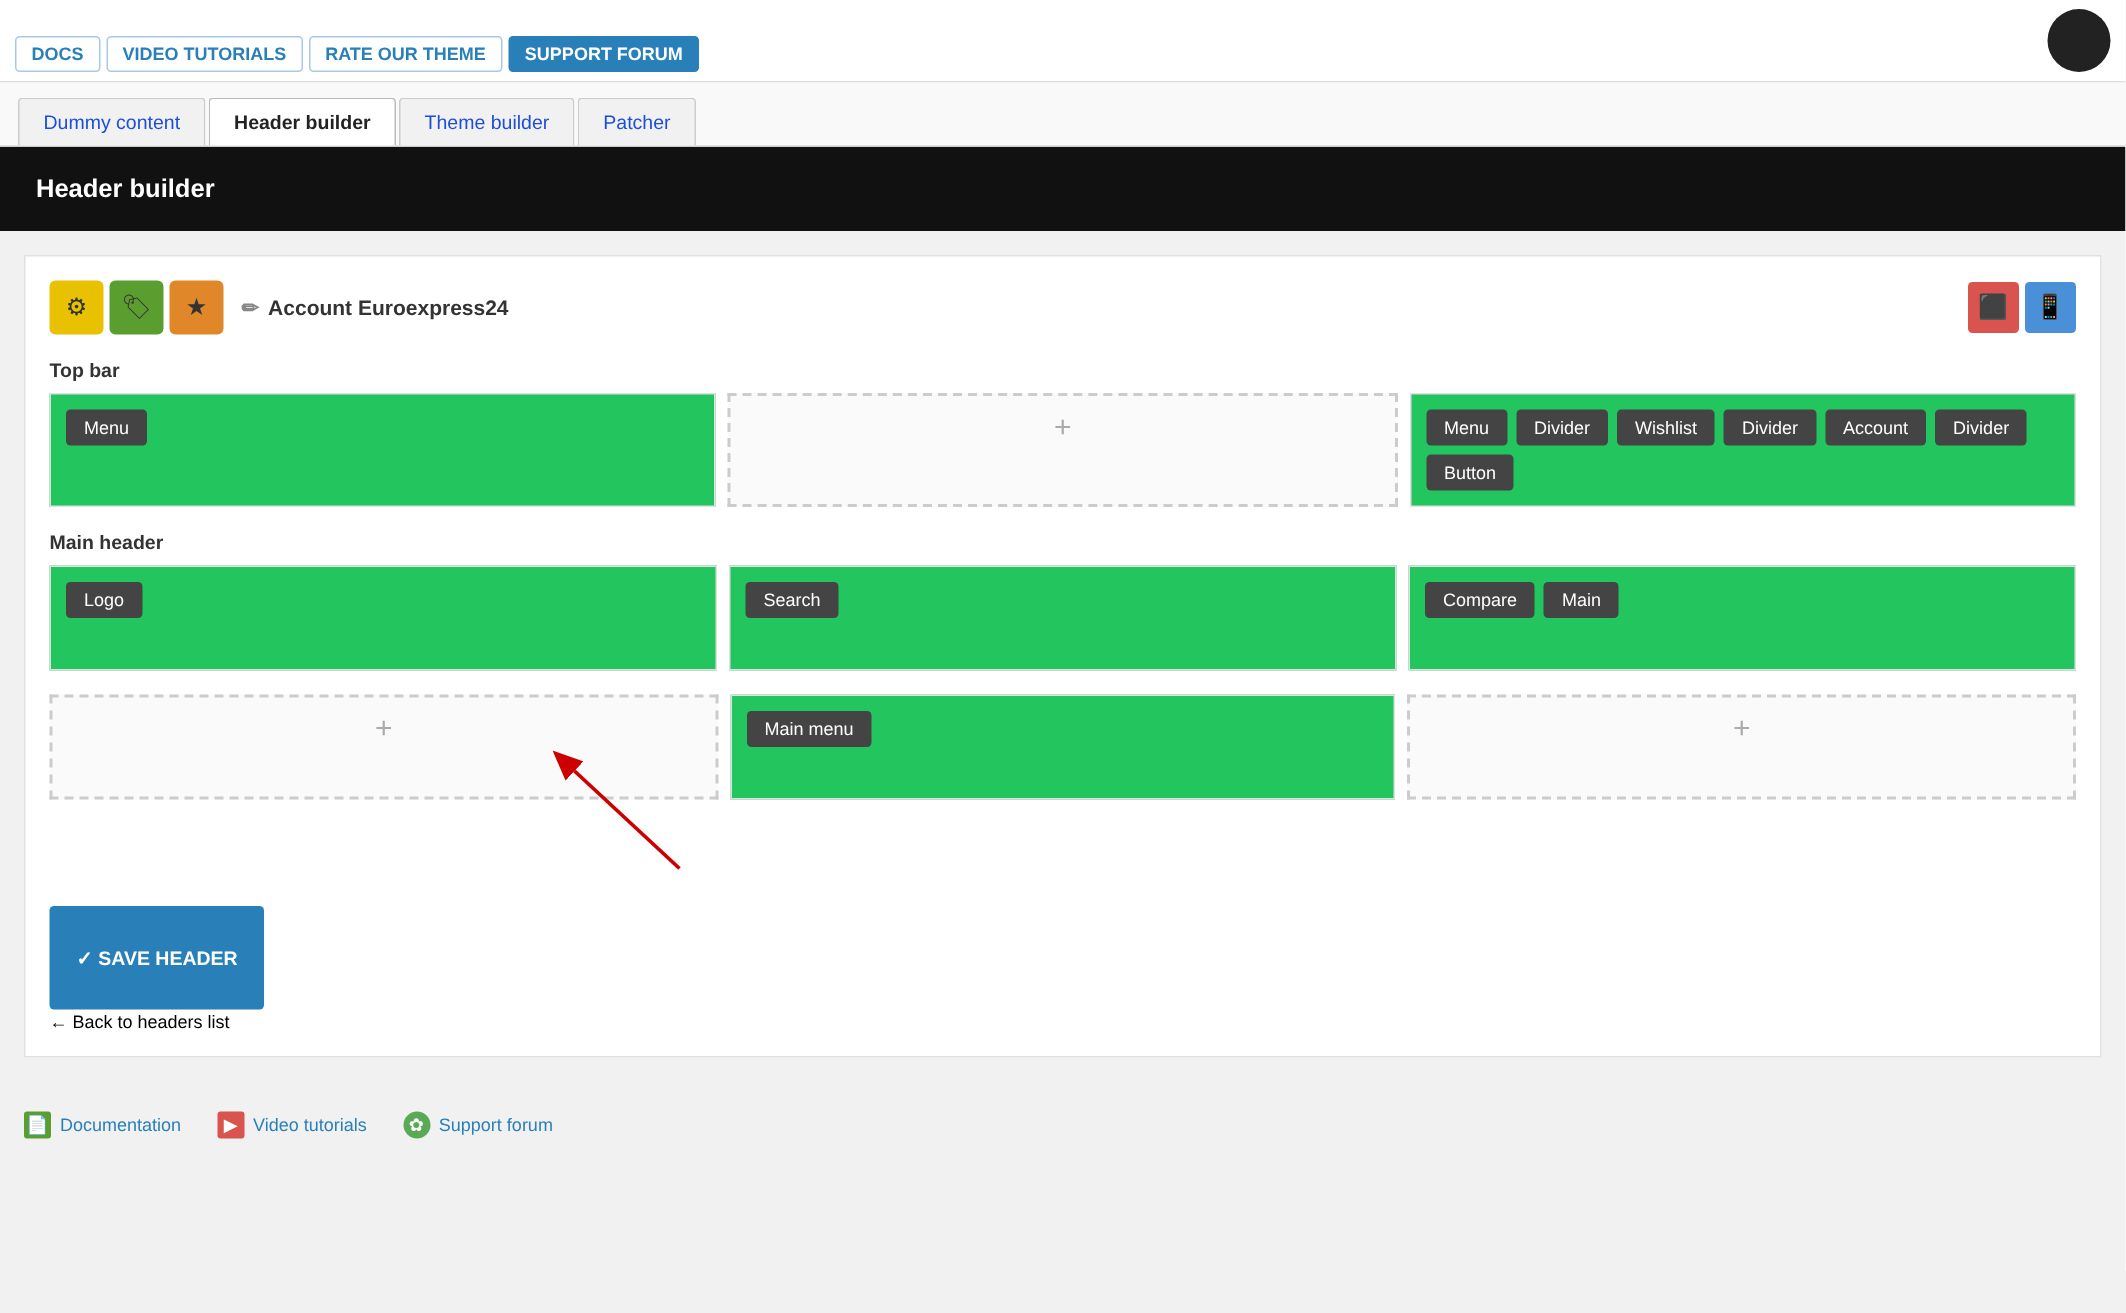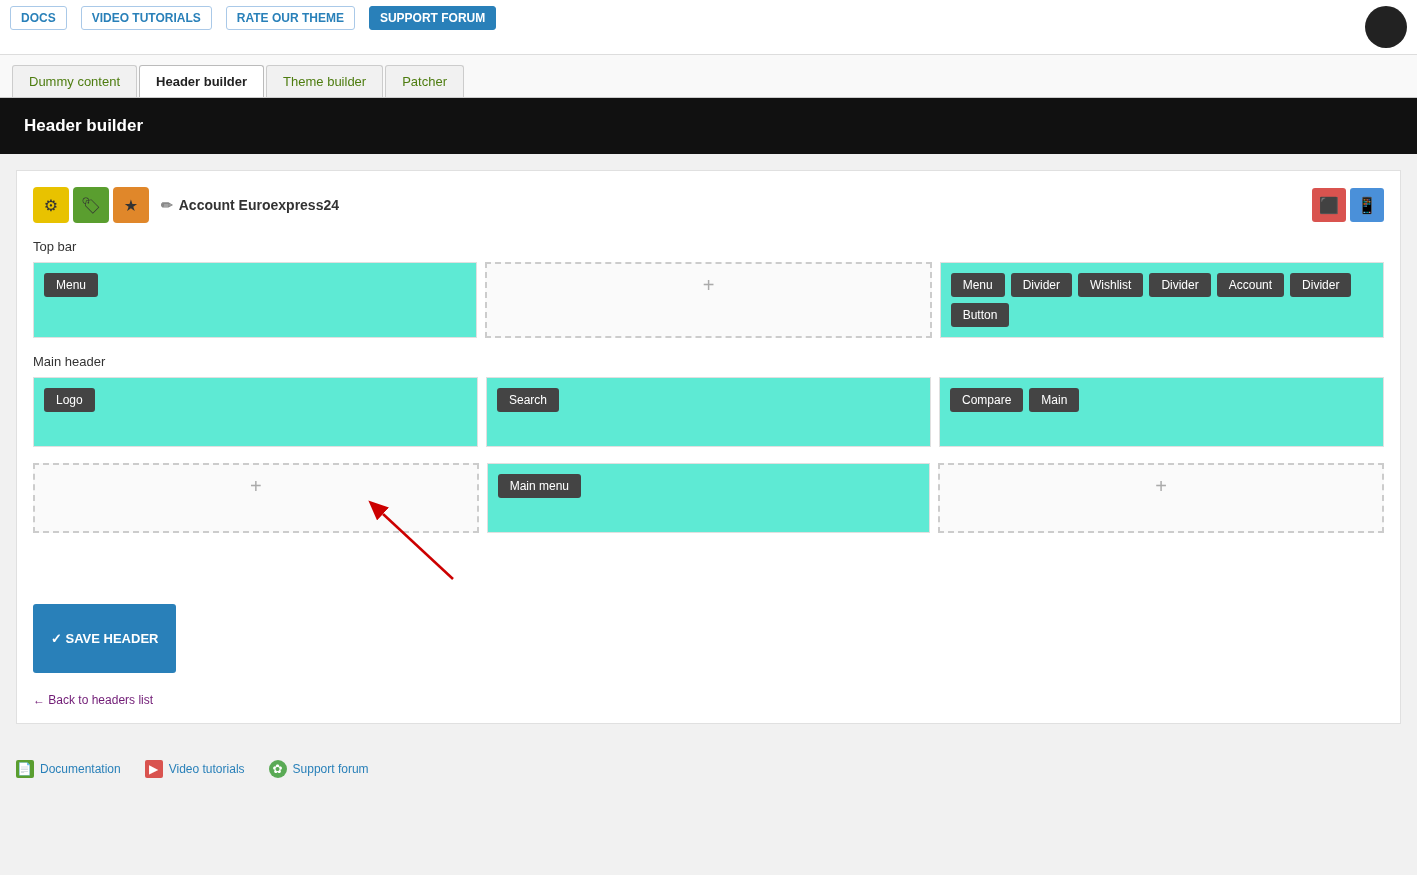--- a/index.html
+++ b/index.html
@@ -8,22 +8,22 @@
       font-size: 13px;
       background: #f1f1f1;
       color: #333;
     }
 
     
     .top-nav {
       background: #fff;
       padding: 6px 10px;
       display: flex;
-      align-items: flex-start;
-      gap: 14px;
+      align-items: flex-end;
+      gap: 4px;
       border-bottom: 1px solid #ddd;
     }
     .top-nav-btn {
       padding: 4px 10px;
       font-size: 12px;
       border: 1px solid #aac9e8;
       border-radius: 3px;
       background: #fff;
       color: #2980b9;
       cursor: pointer;
@@ -52,21 +52,21 @@
       border-bottom: 1px solid #ccc;
     }
     .tab {
       padding: 8px 16px;
       border: 1px solid #ccc;
       border-bottom: none;
       background: #f1f1f1;
       cursor: pointer;
       font-size: 13px;
       border-radius: 3px 3px 0 0;
-      color: #4d7c0f;
+      color: #1d4ed8;
     }
     .tab.active {
       background: #fff;
       color: #222;
       font-weight: 600;
       border-color: #bbb;
     }
 
     
     .main-content {
@@ -137,32 +137,32 @@
     }
     .hb-view-btn.red { background: #d9534f; color: #fff; }
     .hb-view-btn.blue { background: #4a90d9; color: #fff; }
 
     
     .hb-section {
       margin-bottom: 16px;
     }
     .hb-section-title {
       font-size: 13px;
-      font-weight: 400;
+      font-weight: 700;
       margin-bottom: 8px;
       color: #333;
     }
     .hb-section-row {
       display: flex;
       gap: 8px;
       align-items: stretch;
     }
     .hb-col {
       flex: 1;
-      background: #5eead4;
+      background: #22c55e;
       border: 1px solid #e0e0e0;
       min-height: 70px;
       padding: 10px;
       display: flex;
       align-items: center;
       flex-wrap: wrap;
       gap: 6px;
       align-content: flex-start;
     }
     .hb-col.dashed {
@@ -194,22 +194,22 @@
       padding: 27px 18px;
       font-size: 13px;
       border-radius: 3px;
       cursor: pointer;
       font-weight: 600;
       display: flex;
       align-items: center;
       gap: 6px;
     }
     .back-link {
-      margin-top: 20px;
-      color: #701a75;
+      margin-top: 1px;
+      color: #000000;
       font-size: 12px;
       cursor: pointer;
       text-decoration: none;
       display: inline-block;
     }
 
     
     .footer-links {
       padding: 20px 16px;
       display: flex;

